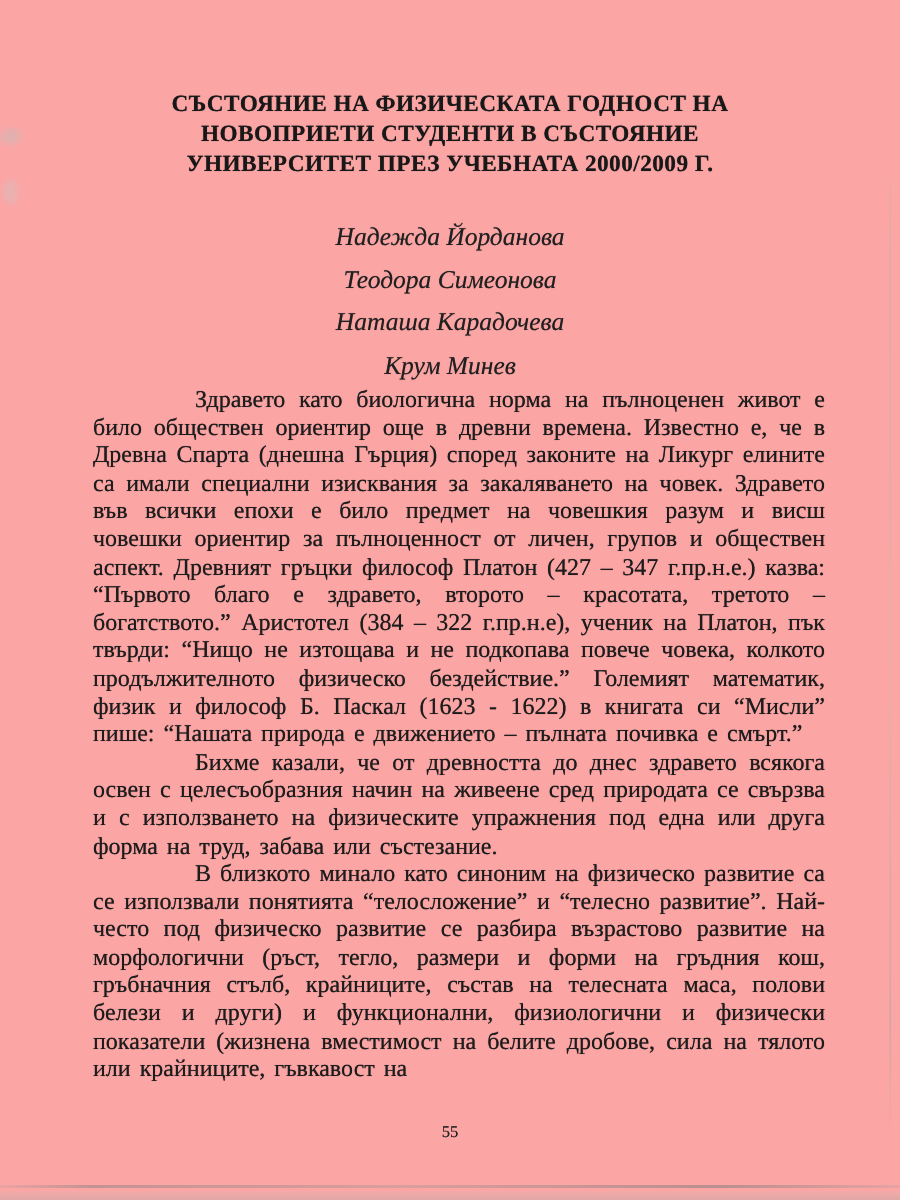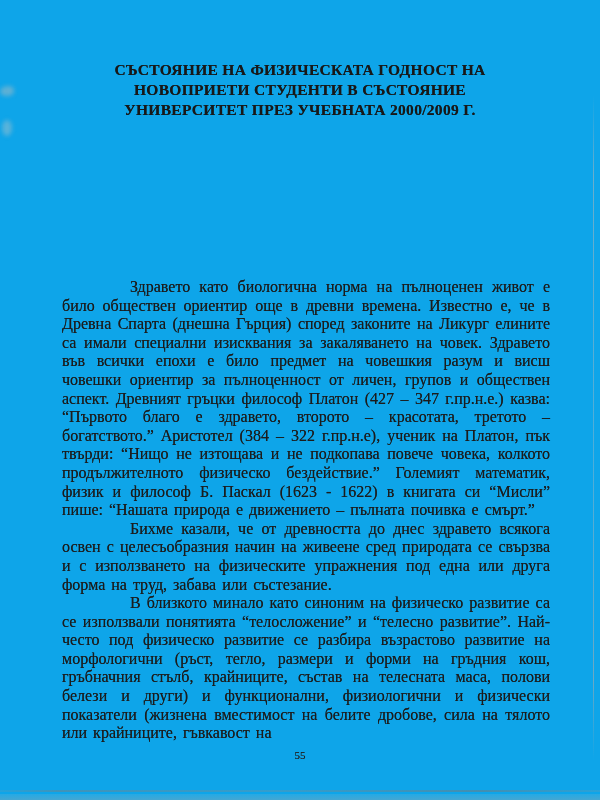--- a/index.html
+++ b/index.html
@@ -4,21 +4,21 @@
 <style>
   html, body { margin: 0; padding: 0; }
   body {
     width: 600px; height: 800px;
     background: #e9e9e7;
     font-family: "Liberation Serif", "DejaVu Serif", serif;
   }
   .page {
     position: relative;
     width: 600px; height: 800px;
-    background: #0ea5e9;
+    background: #fca5a5;
     overflow: hidden;
     color: #1e1e1e;
   }
   .title {
     position: absolute;
     top: 60px; left: 40px; right: 40px;
     margin: 0;
     text-align: center;
     font-size: 15.5px;
     line-height: 20px;
@@ -41,21 +41,20 @@
   .content {
     position: absolute;
     top: 258px; left: 62px;
     width: 488px;
     font-size: 16px;
     line-height: 18.6px;
     text-align: justify;
     word-spacing: 2px;
     color: #1c1c1c;
     text-shadow: 0 0 0.45px rgba(25,25,25,0.8);
-    margin-top: 20px;
   }
   .content p {
     margin: 0;
     text-indent: 68px;
   }
   .pageno {
     position: absolute;
     top: 749px; left: 0; right: 0;
     text-align: center;
     font-size: 11px;
@@ -112,20 +111,26 @@
 <body>
 
 <div class="page">
 
   <h1 class="title">
     <span class="tline">СЪСТОЯНИЕ НА ФИЗИЧЕСКАТА ГОДНОСТ НА</span>
     <span class="tline">НОВОПРИЕТИ СТУДЕНТИ В СЪСТОЯНИЕ</span>
     <span class="tline">УНИВЕРСИТЕТ ПРЕЗ УЧЕБНАТА 2000/2009 Г.</span>
   </h1>
 
+  <div class="authors">
+    <div class="author">Надежда Йорданова</div>
+    <div class="author">Теодора Симеонова</div>
+    <div class="author">Наташа Карадочева</div>
+    <div class="author">Крум Минев</div>
+  </div>
 
   <div class="content">
     <p>Здравето като биологична норма на пълноценен живот е било обществен ориентир още в древни времена. Известно е, че в Древна Спарта (днешна Гърция) според законите на Ликург елините са имали специални изисквания за закаляването на човек. Здравето във всички епохи е било предмет на човешкия разум и висш човешки ориентир за пълноценност от личен, групов и обществен аспект. Древният гръцки философ Платон (427 – 347 г.пр.н.е.) казва: “Първото благо е здравето, второто – красотата, третото – богатството.” Аристотел (384 – 322 г.пр.н.е), ученик на Платон, пък твърди: “Нищо не изтощава и не подкопава повече човека, колкото продължителното физическо бездействие.” Големият математик, физик и философ Б. Паскал (1623 - 1622) в книгата си “Мисли” пише: “Нашата природа е движението – пълната почивка е смърт.”</p>
     <p>Бихме казали, че от древността до днес здравето всякога освен с целесъобразния начин на живеене сред природата се свързва и с използването на физическите упражнения под една или друга форма на труд, забава или състезание.</p>
     <p>В близкото минало като синоним на физическо развитие са се използвали понятията “телосложение” и “телесно развитие”. Най-често под физическо развитие се разбира възрастово развитие на морфологични (ръст, тегло, размери и форми на гръдния кош, гръбначния стълб, крайниците, състав на телесната маса, полови белези и други) и функционални, физиологични и физически показатели (жизнена вместимост на белите дробове, сила на тялото или крайниците, гъвкавост на</p>
   </div>
 
   <div class="pageno">55</div>
 
   <div class="scan-right-line"></div>

